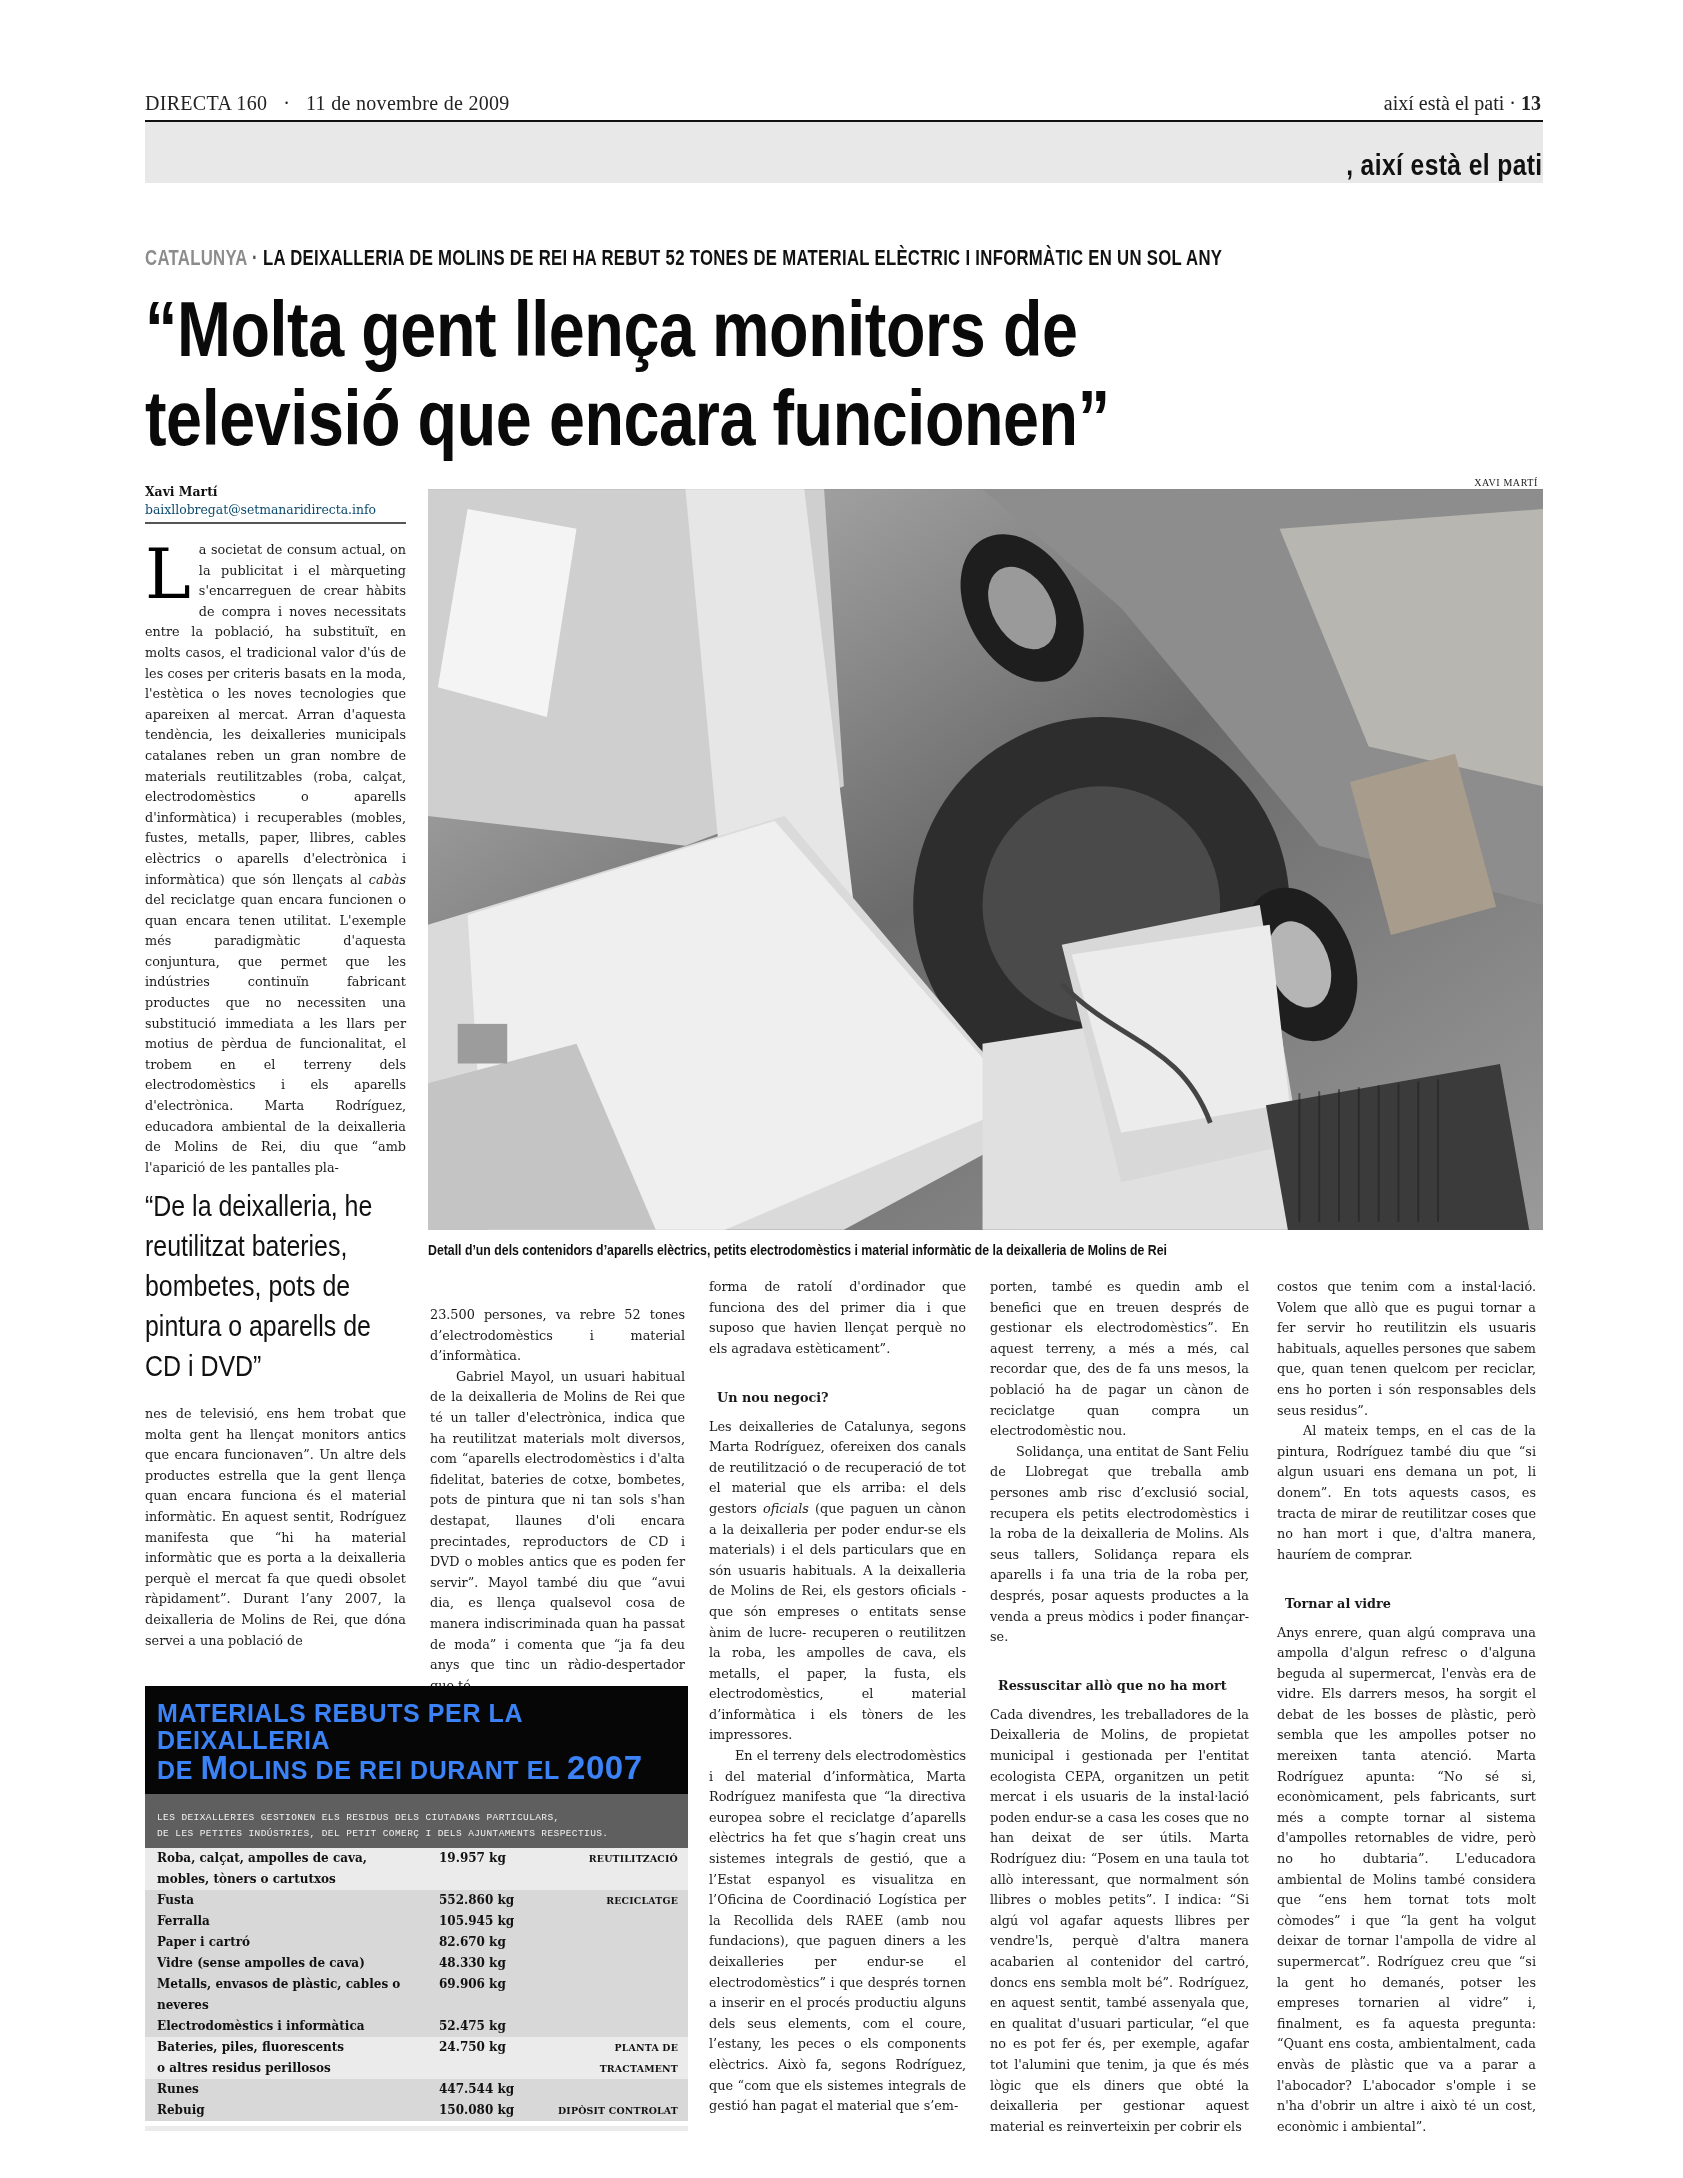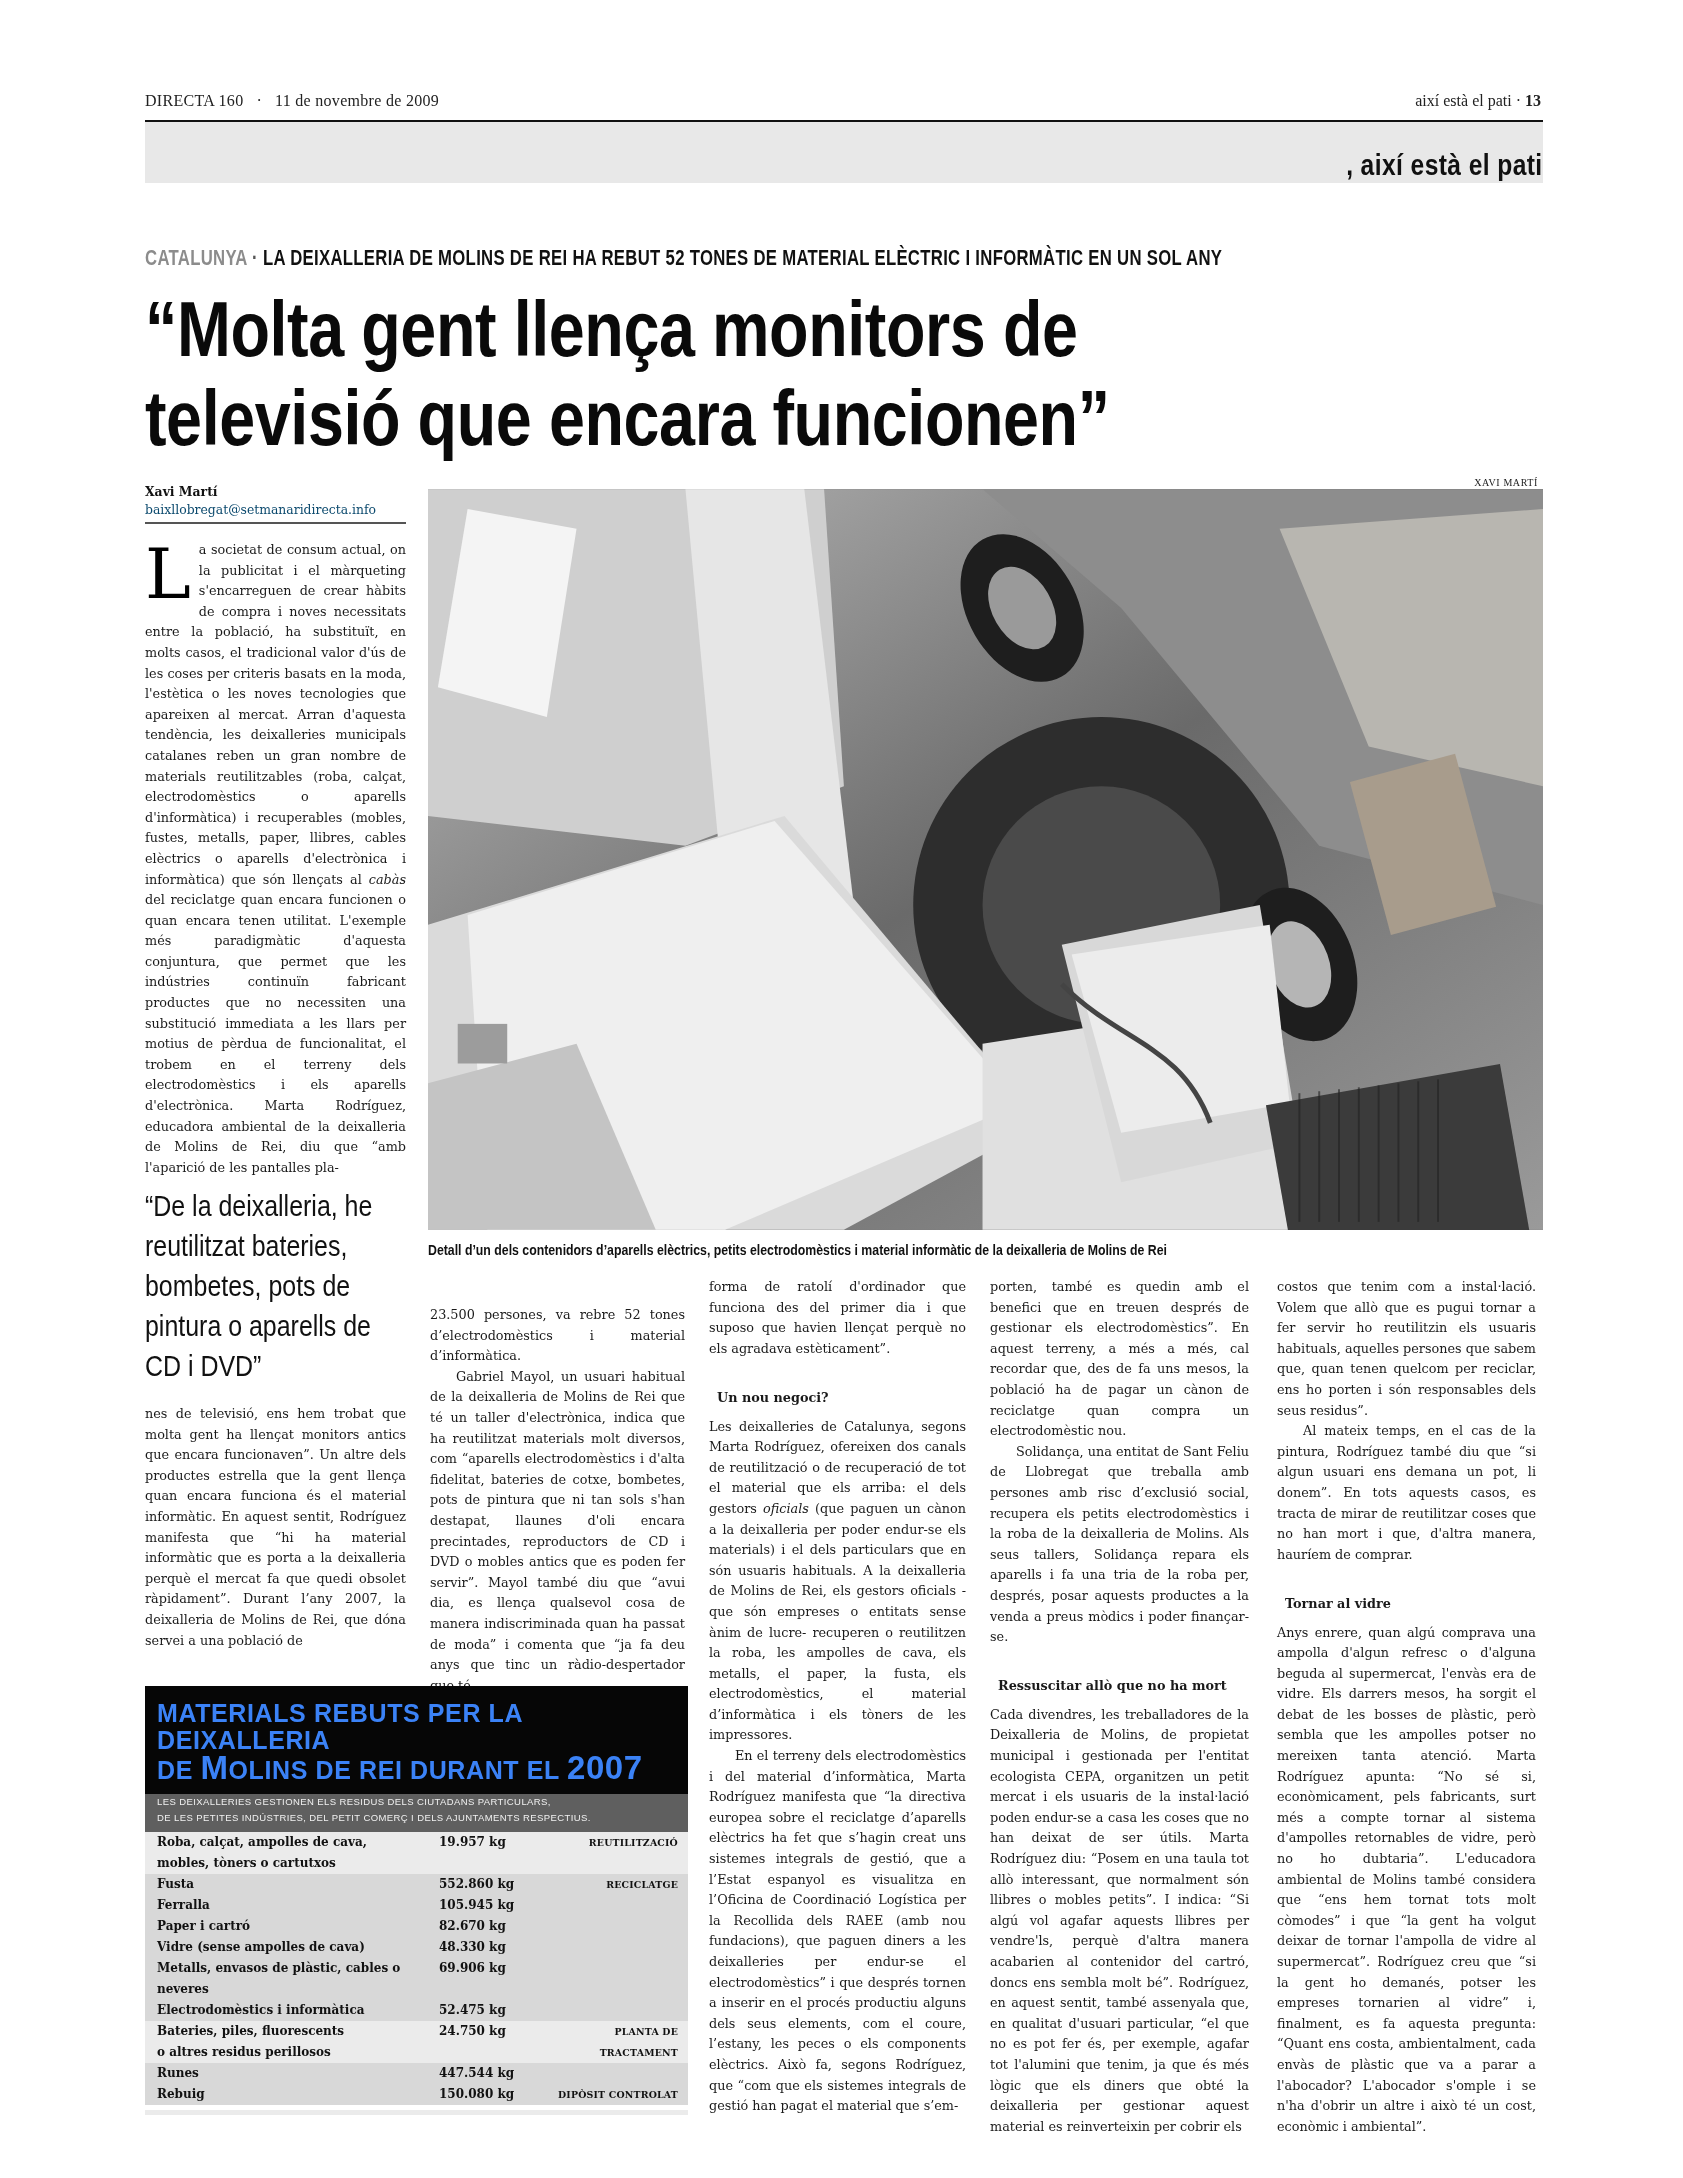--- a/index.html
+++ b/index.html
@@ -1,20 +1,20 @@
 <!DOCTYPE html>
 <html><head>
 <meta charset="utf-8">
 <style>
   html, body { margin: 0; padding: 0; background: #fff; }
   body { width: 1683px; height: 2178px; position: relative; overflow: hidden; color: #111; font-family: "DejaVu Serif", serif; }
   .abs { position: absolute; }
 
   
-  .runhead { top: 92px; left: 145px; width: 1396px; height: 22px; font-family: "Liberation Serif", serif; font-size: 16px; color: #222; }
+  .runhead { top: 92px; left: 145px; width: 1396px; height: 22px; font-family: "Liberation Serif", serif; font-size: 20px; color: #222; }
   .runhead .left { position: absolute; left: 0; top: 0; letter-spacing: 0.3px; }
   .runhead .right { position: absolute; right: 0; top: 0; }
   .runhead .right b { font-weight: bold; }
   .rule-top { top: 120px; left: 145px; width: 1398px; height: 2px; background: #111; }
   .section-band { top: 122px; left: 145px; width: 1398px; height: 61px; background: #e8e8e8; }
   .section-band span { position: absolute; right: 0; top: 26px; font-family: "Liberation Sans", sans-serif; font-weight: bold; font-size: 30px; transform: scaleX(0.82); transform-origin: right center; letter-spacing: 0.5px; color: #111; }
 
   .kicker { top: 245px; left: 145px; width: 1406px; font-family: "Liberation Sans", sans-serif; font-weight: bold; font-size: 22px; white-space: nowrap; transform: scaleX(0.76); transform-origin: left center; letter-spacing: 0.4px; }
   .kicker .cat { color: #8c8c8c; }
   .kicker .sep { color: #555; }
@@ -44,21 +44,21 @@
 
   .col2 { top: 1277px; left: 430px; width: 255px; margin-top: 28px; }
   .col3 { top: 1277px; left: 709px; width: 257px; }
   .col4 { top: 1277px; left: 990px; width: 259px; }
   .col5 { top: 1277px; left: 1277px; width: 259px; }
 
   
   .box { top: 1686px; left: 145px; width: 543px; }
   .box-head { background: #060606; color: #3b82f6; padding: 14px 12px 10px 12px; font-family: "Liberation Sans", sans-serif; font-weight: bold; font-size: 25px; line-height: 27px; letter-spacing: 0.6px; }
   .box-head .big { font-size: 33px; }
-  .box-sub { background: #5f5f5f; color: #f1f1f1; padding: 0 12px 6px 12px; font-family: Liberation Sans, sans-serif; font-size: 9.5px; line-height: 16px; letter-spacing: 0.4px; text-transform: uppercase; }
+  .box-sub { background: #5f5f5f; color: #f1f1f1; padding: 16px 12px 6px 12px; font-family: Liberation Mono, monospace; font-size: 9.5px; line-height: 16px; letter-spacing: 0.4px; text-transform: uppercase; }
   .box-grp { padding: 0 10px 0 12px; font-family: "DejaVu Serif", serif; font-weight: bold; font-size: 12px; line-height: 21px; color: #111; }
   .box-grp.light { background: #ebebeb; }
   .box-grp.mid { background: #d8d8d8; }
   .box-row { display: flex; }
   .box-row .mat { width: 282px; }
   .box-row .kg { width: 84px; white-space: nowrap; }
   .box-row .dest { flex: 1; text-align: right; font-size: 9.4px; letter-spacing: 0.2px; text-transform: uppercase; }
   .box-bottom { height: 5px; background: #ebebeb; margin-top: 5px; }
 </style>
 </head>

